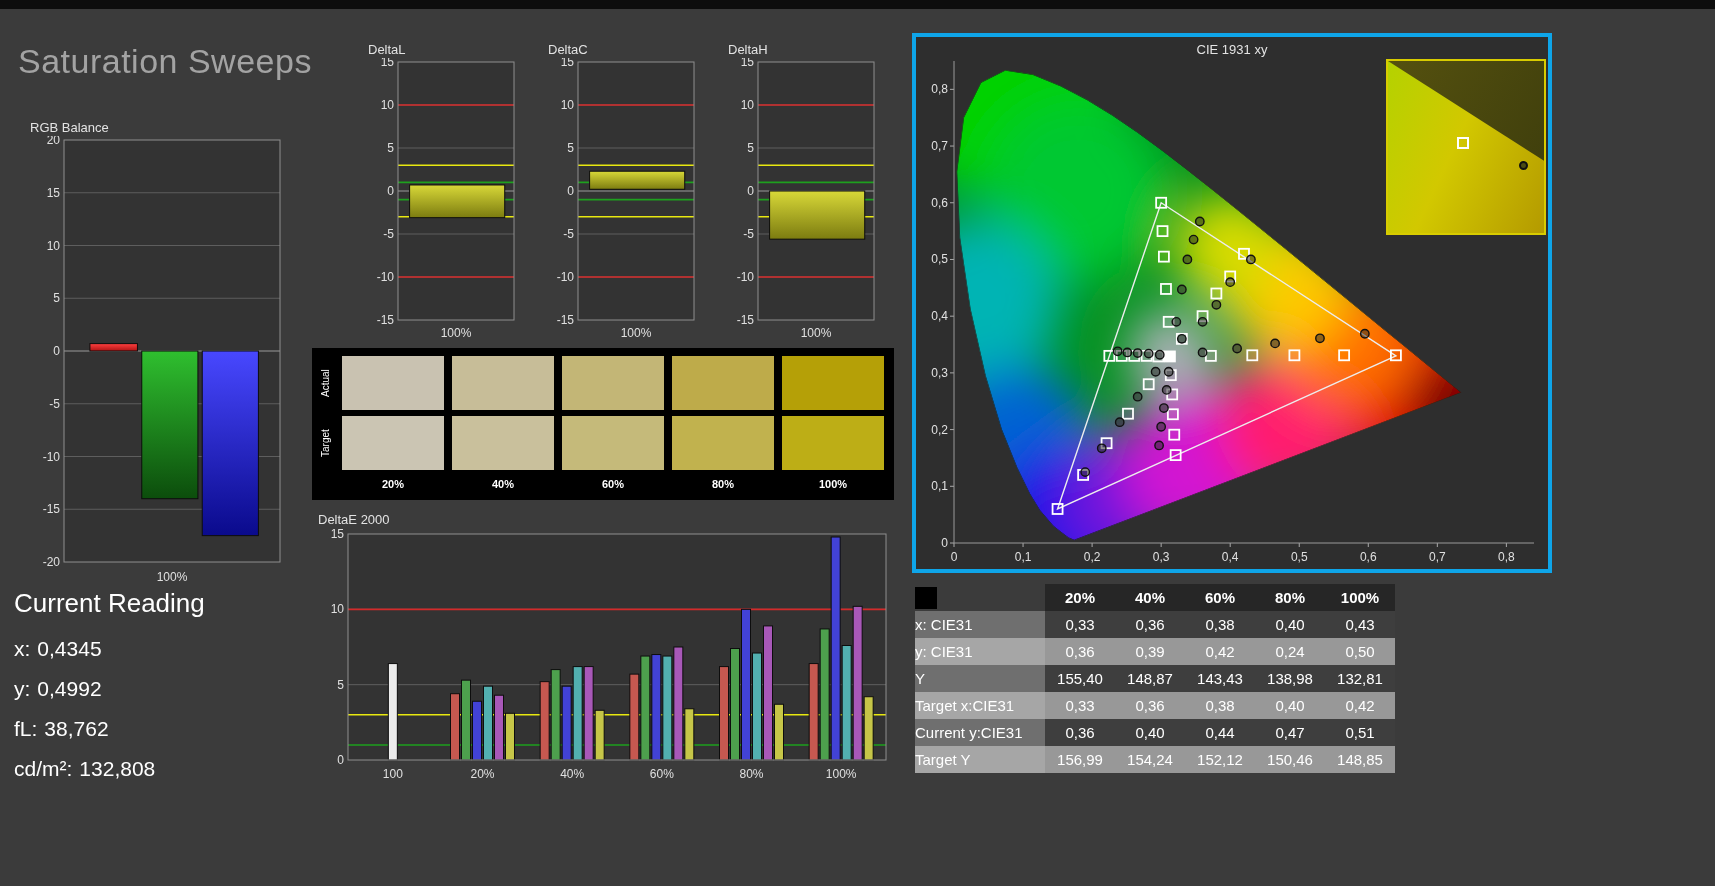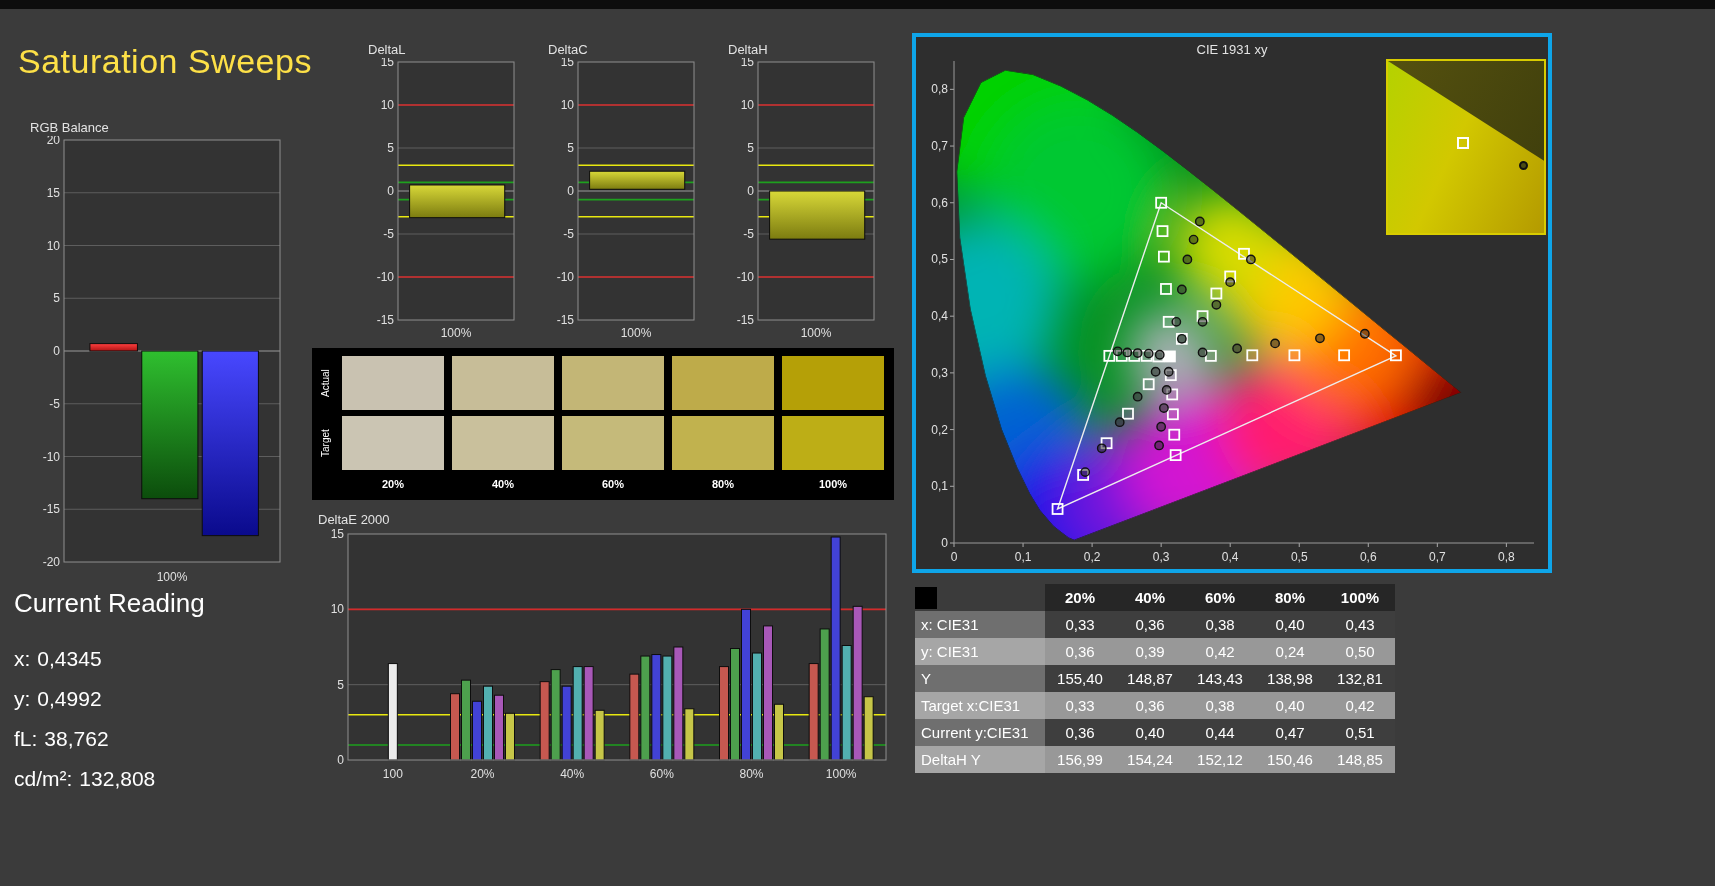--- a/index.html
+++ b/index.html
@@ -1,19 +1,19 @@
 <!DOCTYPE html>
 <html><head>
 <meta charset="utf-8">
 <style>
   *{box-sizing:border-box;margin:0;padding:0}
   body{background:#2a2a2a}
   .page{position:relative;width:1715px;height:886px;background:#3b3b3b;font-family:"Liberation Sans",sans-serif;overflow:hidden}
   .top-strip{position:absolute;top:0;left:0;right:0;height:9px;background:#0d0d0d}
-  .main-title{position:absolute;left:18px;top:42px;font-size:34px;color:#fde047;font-weight:400;letter-spacing:.5px}
+  .main-title{position:absolute;left:18px;top:42px;font-size:34px;color:#a3a3a3;font-weight:400;letter-spacing:.5px}
   .panel{position:absolute}
   .chart-title{text-align:left;font-size:13px;color:#e3e3e3;height:16px;line-height:16px}
   #rgb-panel{left:30px;top:120px;width:255px;height:472px}
   #deltaL-panel{left:368px;top:42px;width:150px;height:304px}
   #deltaC-panel{left:548px;top:42px;width:150px;height:304px}
   #deltaH-panel{left:728px;top:42px;width:150px;height:304px}
   #swatch-panel{left:312px;top:348px;width:582px;height:152px;background:#000;display:grid;
     grid-template-columns:18px repeat(5,1fr);grid-template-rows:54px 54px 18px;column-gap:8px;row-gap:6px;
     padding:8px 10px 4px 4px}
   .sw-rowlabel{writing-mode:vertical-rl;transform:rotate(180deg);color:#fff;font-size:10px;display:flex;align-items:center;justify-content:center}
@@ -23,29 +23,29 @@
   #cie-panel{left:912px;top:33px;width:640px;height:540px;border:4px solid #0ea5e9;background:#2e2e2e}
   .cie-title{position:absolute;top:5px;left:0;width:100%;text-align:center;font-size:13px;color:#e3e3e3}
   #cie-svg{position:absolute;left:0;top:0}
   #cie-inset{position:absolute;top:22px;right:2px;width:160px;height:176px;border:2px solid #d8cc00;
     background:linear-gradient(115deg,#b4d200 0%,#d2c800 45%,#b49a00 100%);z-index:5}
   .inset-dark{position:absolute;inset:0;clip-path:polygon(0 0,100% 0,100% 58%);
     background:linear-gradient(120deg,#55510f,#3c3c0c)}
   .inset-square{position:absolute;left:44%;top:44%;width:12px;height:12px;border:2px solid #fff}
   .inset-circle{position:absolute;left:84%;top:58%;width:9px;height:9px;border-radius:50%;background:#4a4a14;border:2px solid #101010}
   #reading{position:absolute;left:14px;top:588px;color:#fff}
-  .reading-title{font-size:26px;margin-bottom:28px}
+  .reading-title{font-size:26px;margin-bottom:18px}
   .reading-line{font-size:21px;margin-bottom:16px}
   .reading-line span:first-child{margin-right:7px}
   #meas-table{position:absolute;left:915px;top:584px;display:grid;grid-template-columns:130px repeat(5,70px);
     grid-auto-rows:27px;font-size:15px;color:#fff}
   .t-corner{background:#3b3b3b;display:flex;align-items:center}
   .t-corner .blackbox{width:22px;height:22px;background:#000}
   .t-head{background:#262626;font-weight:bold;display:flex;align-items:center;justify-content:center}
-  .t-label{padding-left:6px;display:flex;align-items:center}
+  .t-label{display:flex;align-items:center}
   .t-val{display:flex;align-items:center;justify-content:center}
   .t-label.dark{background:#6f6f6f}.t-val.dark{background:#3e3e3e}
   .t-label.light{background:#a6a6a6}.t-val.light{background:#989898}
 </style>
 </head>
 <body>
 
 <div class="page">
   <div class="top-strip"></div>
   <div class="main-title">Saturation Sweeps</div>
@@ -456,20 +456,20 @@
       <div class="t-val light">0,36</div>
       <div class="t-val light">0,38</div>
       <div class="t-val light">0,40</div>
       <div class="t-val light">0,42</div>
       <div class="t-label dark">Current y:CIE31</div>
       <div class="t-val dark">0,36</div>
       <div class="t-val dark">0,40</div>
       <div class="t-val dark">0,44</div>
       <div class="t-val dark">0,47</div>
       <div class="t-val dark">0,51</div>
-      <div class="t-label light">DeltaH Y</div>
+      <div class="t-label light">Target Y</div>
       <div class="t-val light">156,99</div>
       <div class="t-val light">154,24</div>
       <div class="t-val light">152,12</div>
       <div class="t-val light">150,46</div>
       <div class="t-val light">148,85</div>
     </div>
 </div>
 
 </body></html>

